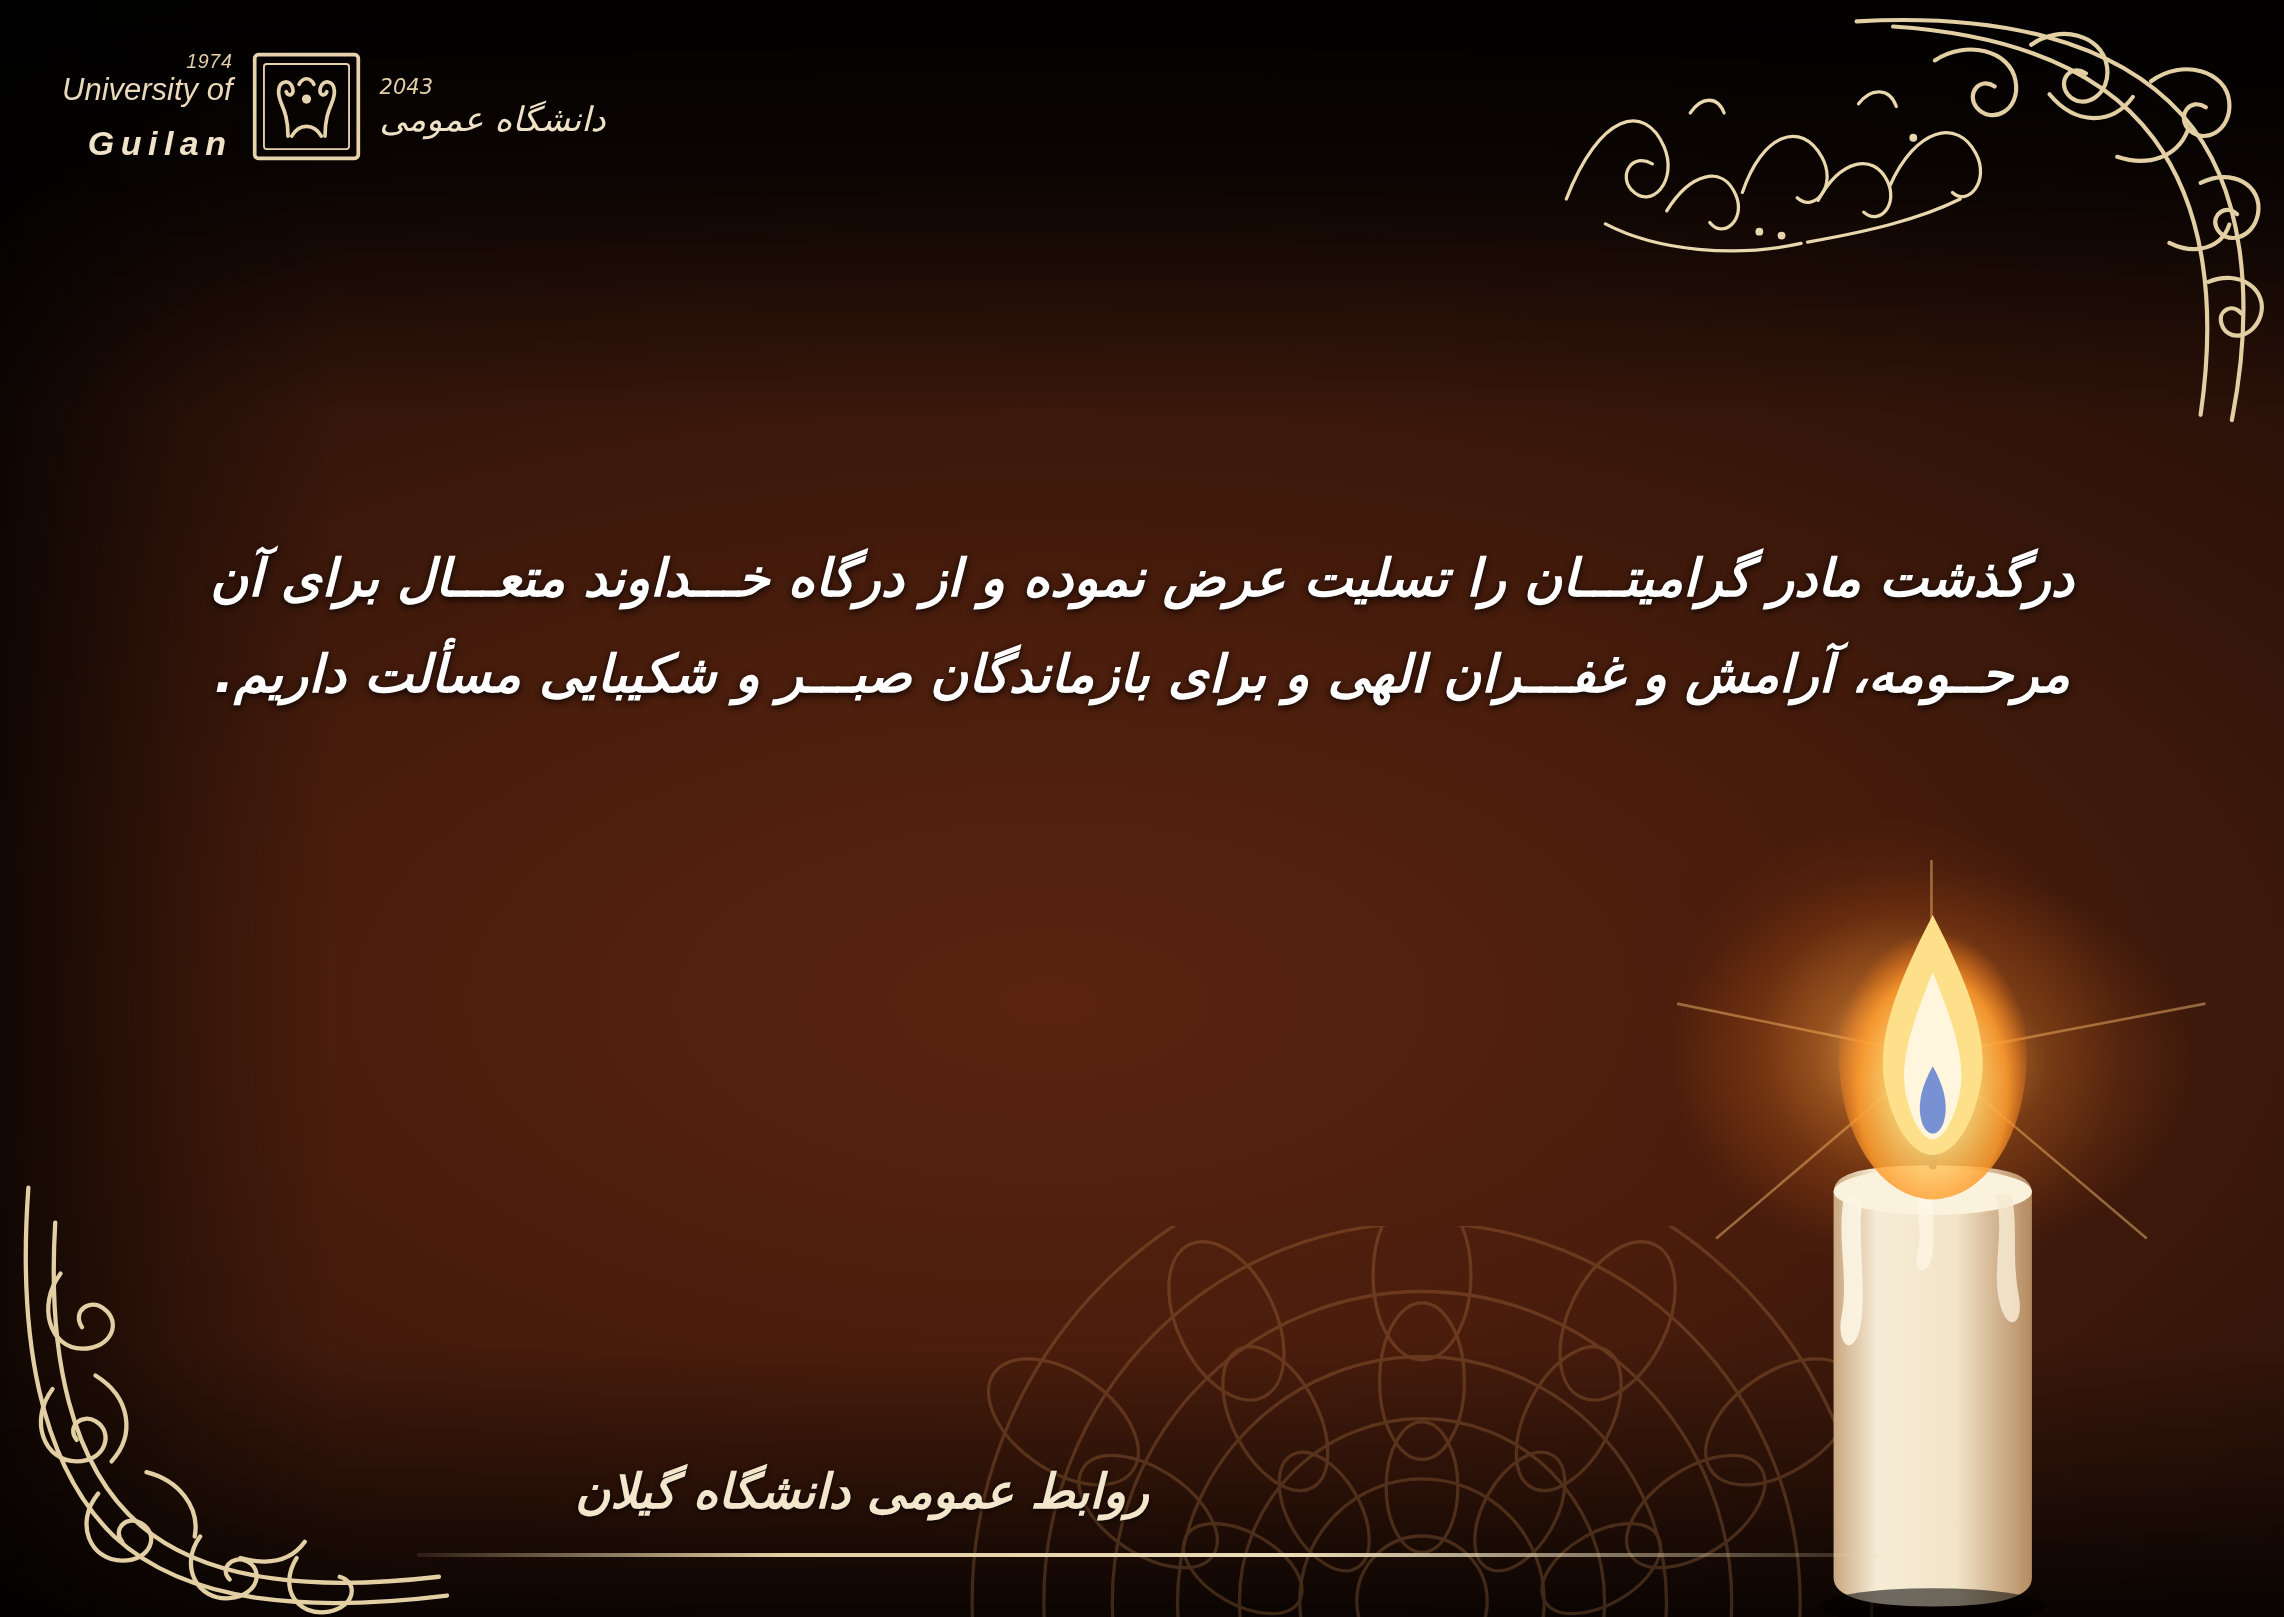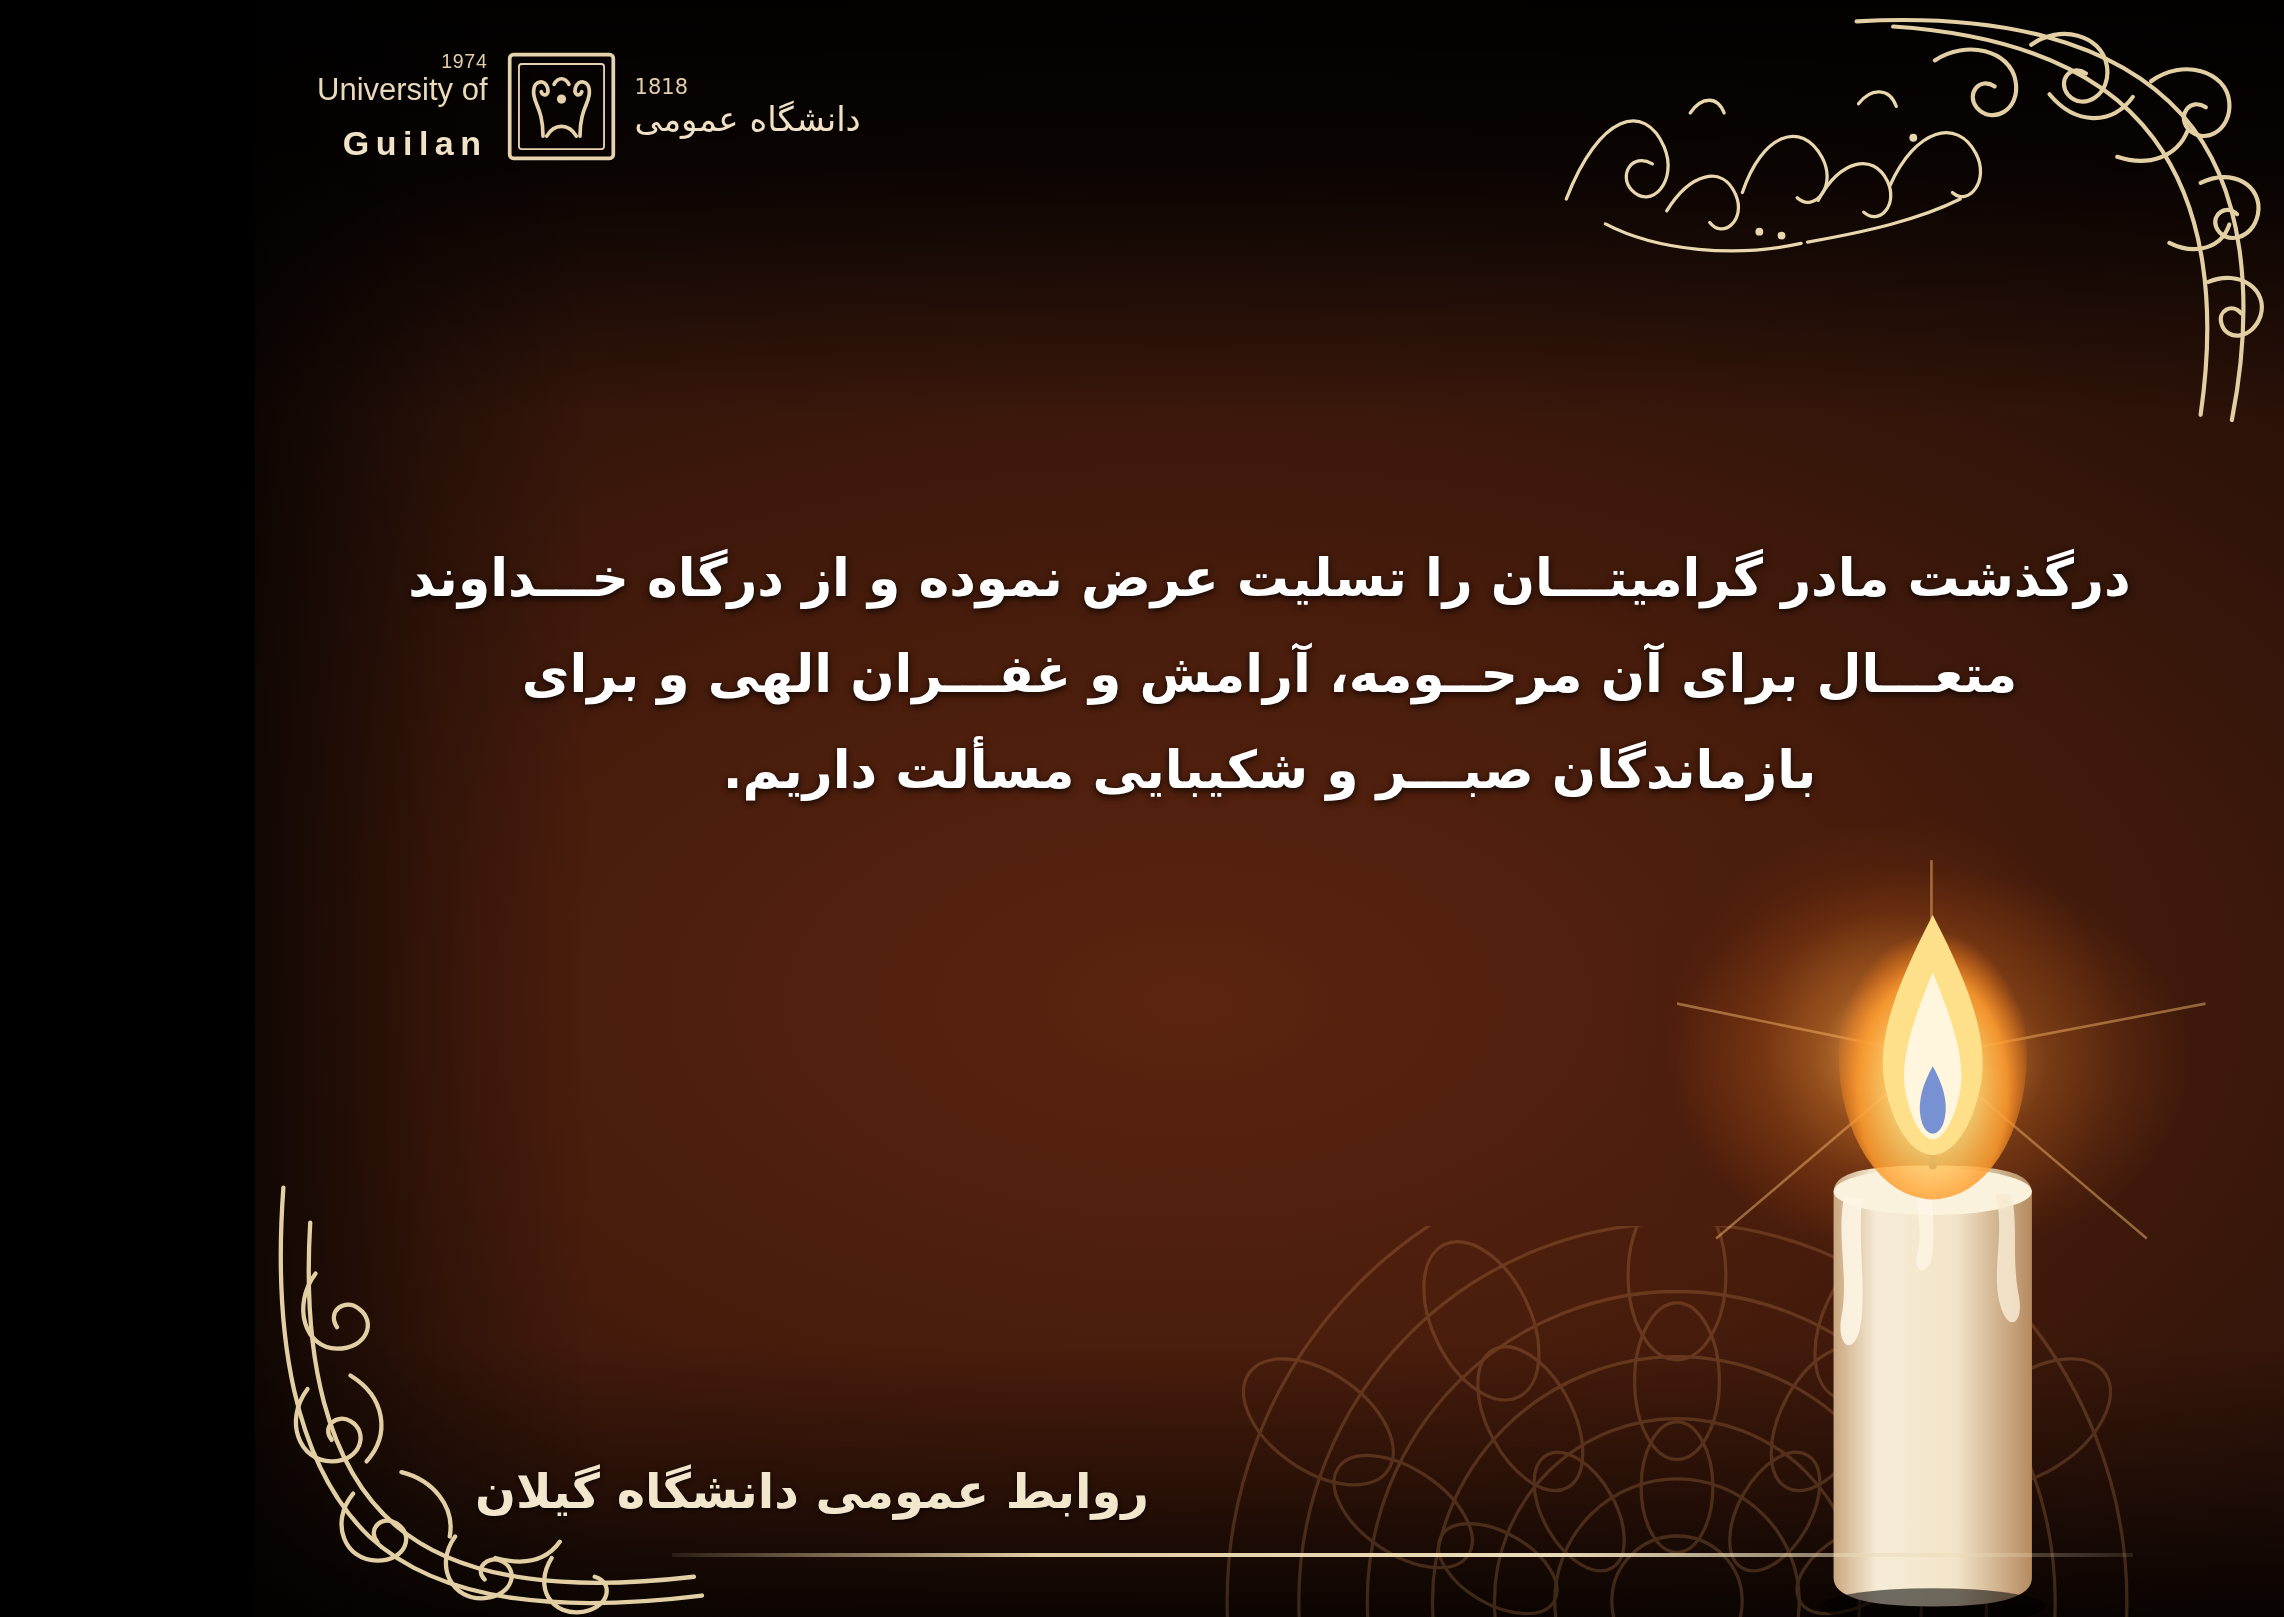--- a/index.html
+++ b/index.html
@@ -6,26 +6,27 @@
     margin: 0;
     padding: 0;
     background: #000;
   }
   body {
     font-family: "DejaVu Sans", "Liberation Sans", sans-serif;
   }
 
   .card {
     position: relative;
-    width: 2029px;
+    width: 2284px;
     height: 1617px;
     overflow: hidden;
     background:
       radial-gradient(ellipse 140% 95% at 46% 62%, #5a2410 0%, #4a1d0c 24%, #33150a 46%, #1d0b05 68%, #0b0504 86%, #030101 100%),
       #050202;
+    font-style: italic;
   }
 
   
   .top-shade {
     position: absolute;
     left: 0; top: 0; right: 0;
     height: 417px;
     background: linear-gradient(to bottom, rgba(0,0,0,0.92) 0%, rgba(0,0,0,0.75) 40%, rgba(0,0,0,0.25) 78%, rgba(0,0,0,0) 100%);
     pointer-events: none;
   }
@@ -272,21 +273,21 @@
       <g fill="none" stroke="#e6d3ad" stroke-width="4" stroke-linecap="round">
         <path d="M40 92 C40 60, 28 56, 30 42 C31 32, 42 30, 45 40 C47 48, 40 50, 38 44"></path>
         <path d="M80 92 C80 60, 92 56, 90 42 C89 32, 78 30, 75 40 C73 48, 80 50, 82 44"></path>
         <path d="M44 92 C52 78, 68 78, 76 92"></path>
         <path d="M52 36 C56 28, 64 28, 68 36"></path>
       </g>
       <circle cx="60" cy="52" r="5" fill="#e6d3ad"></circle>
     </svg>
 
     <div class="logo-fa">
-      <div class="year-fa">1818</div>
+      <div class="year-fa">2043</div>
       <div class="name-fa">دانشگاه عمومی</div>
     </div>
   </div>
 
   <div class="rule-top"></div>
 
   <svg class="calligraphy" viewBox="0 0 760 440">
     <title>انا لله و انا الیه راجعون</title>
     <g fill="none" stroke="#e9d7ae" stroke-width="5" stroke-linecap="round" stroke-linejoin="round">
       <path d="M60 250 C110 120, 180 100, 210 170 C232 222, 190 268, 160 236 C140 214, 160 178, 192 196"></path>

